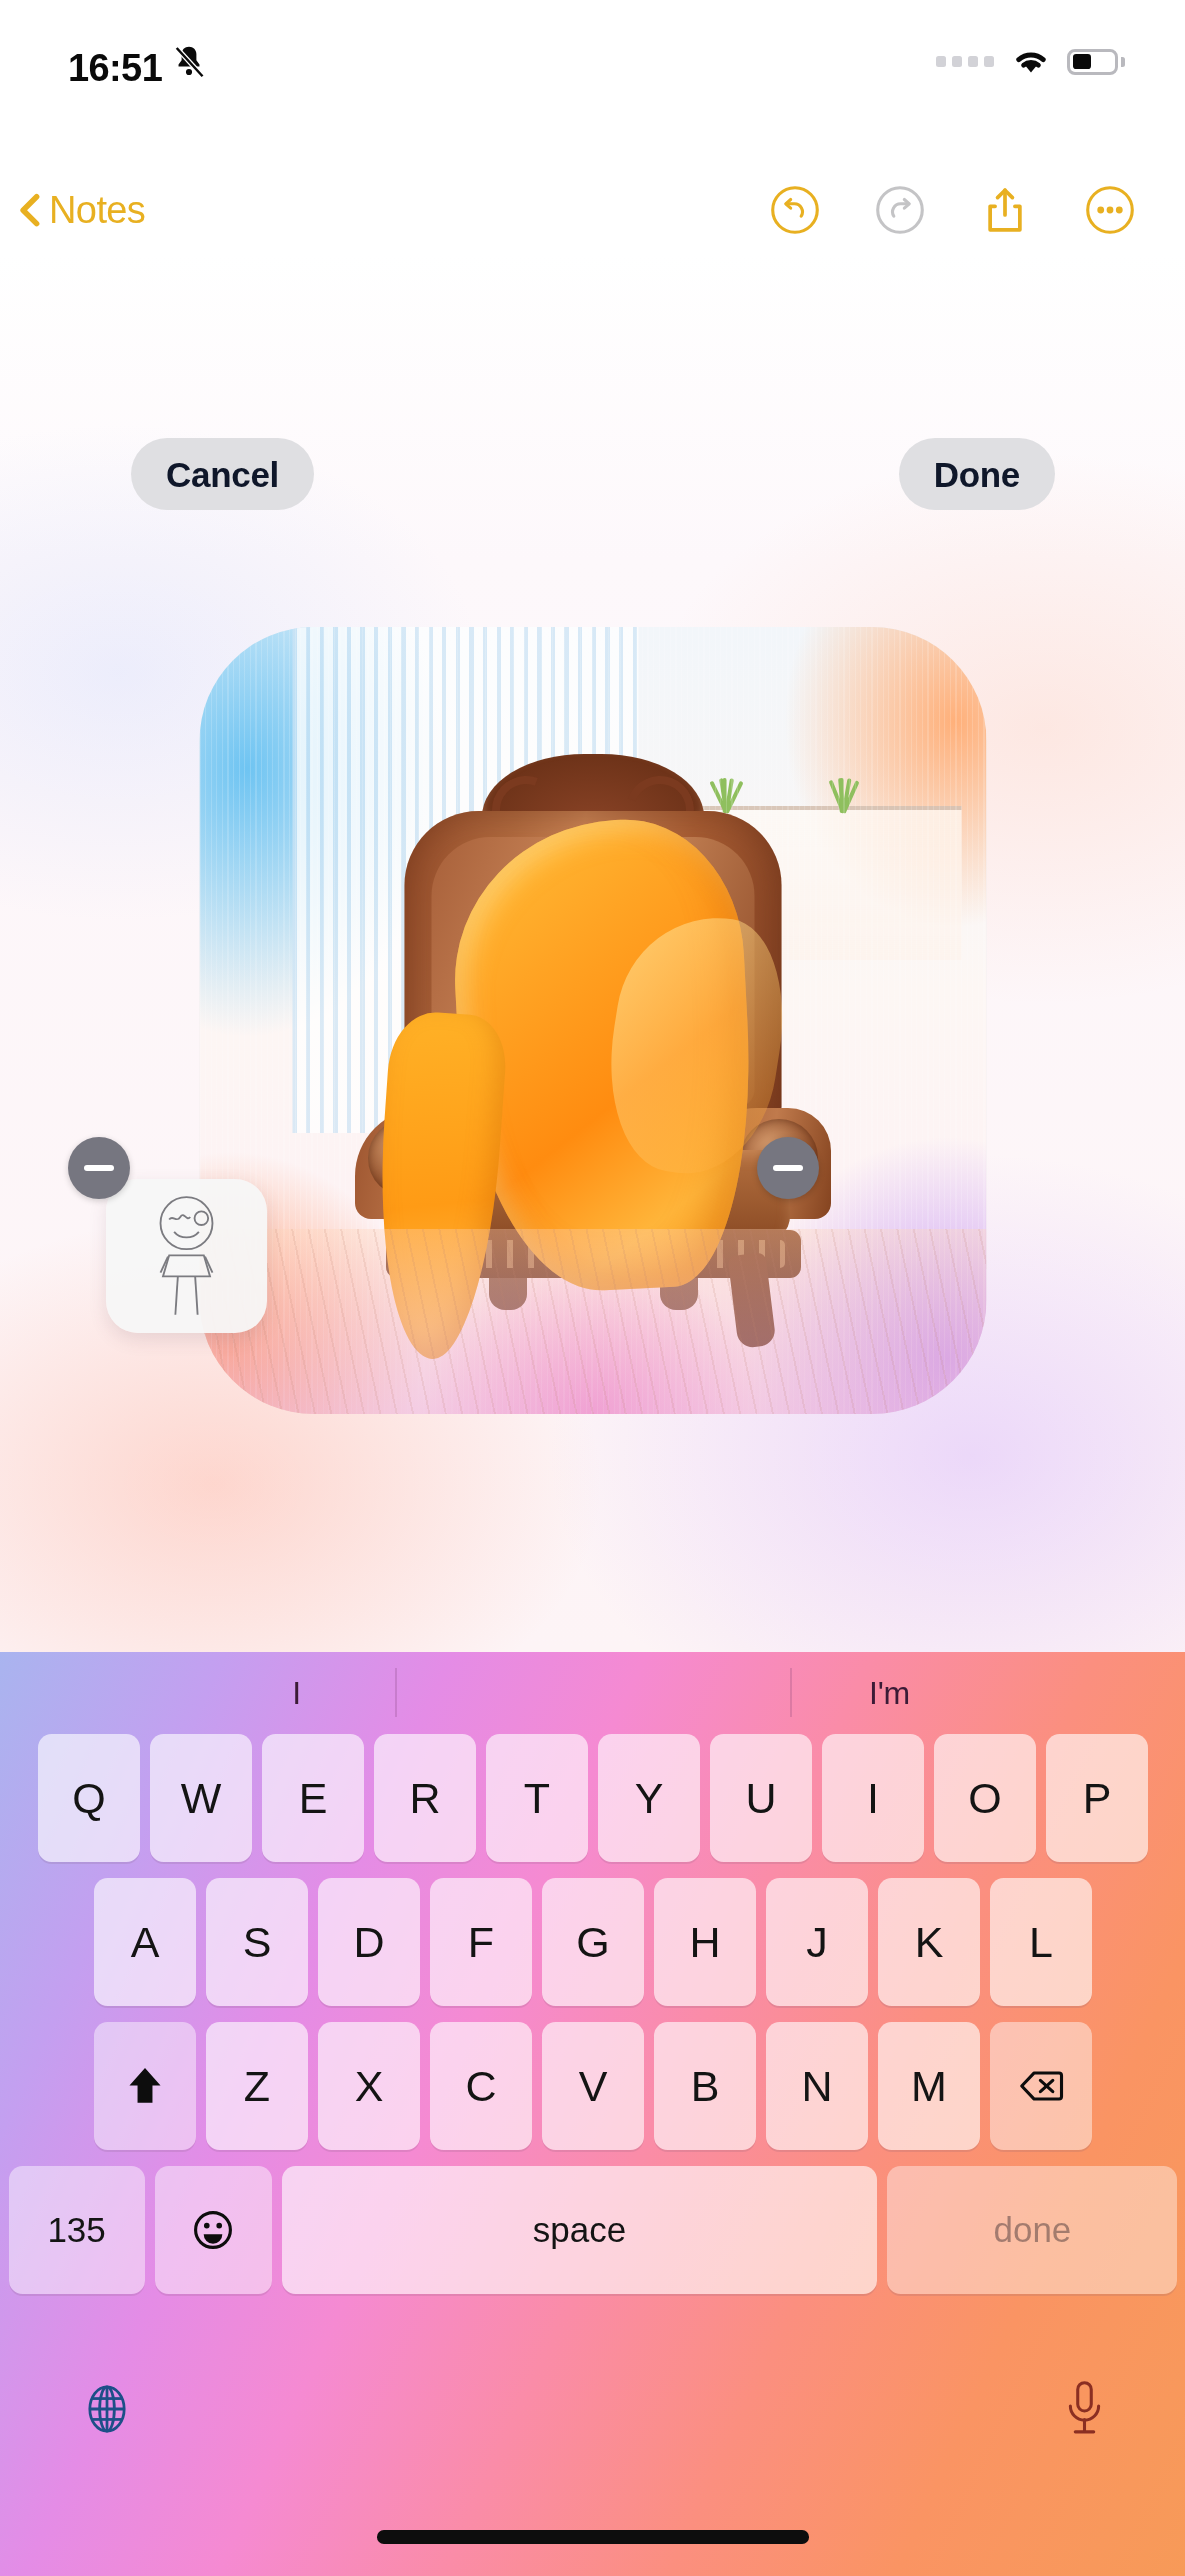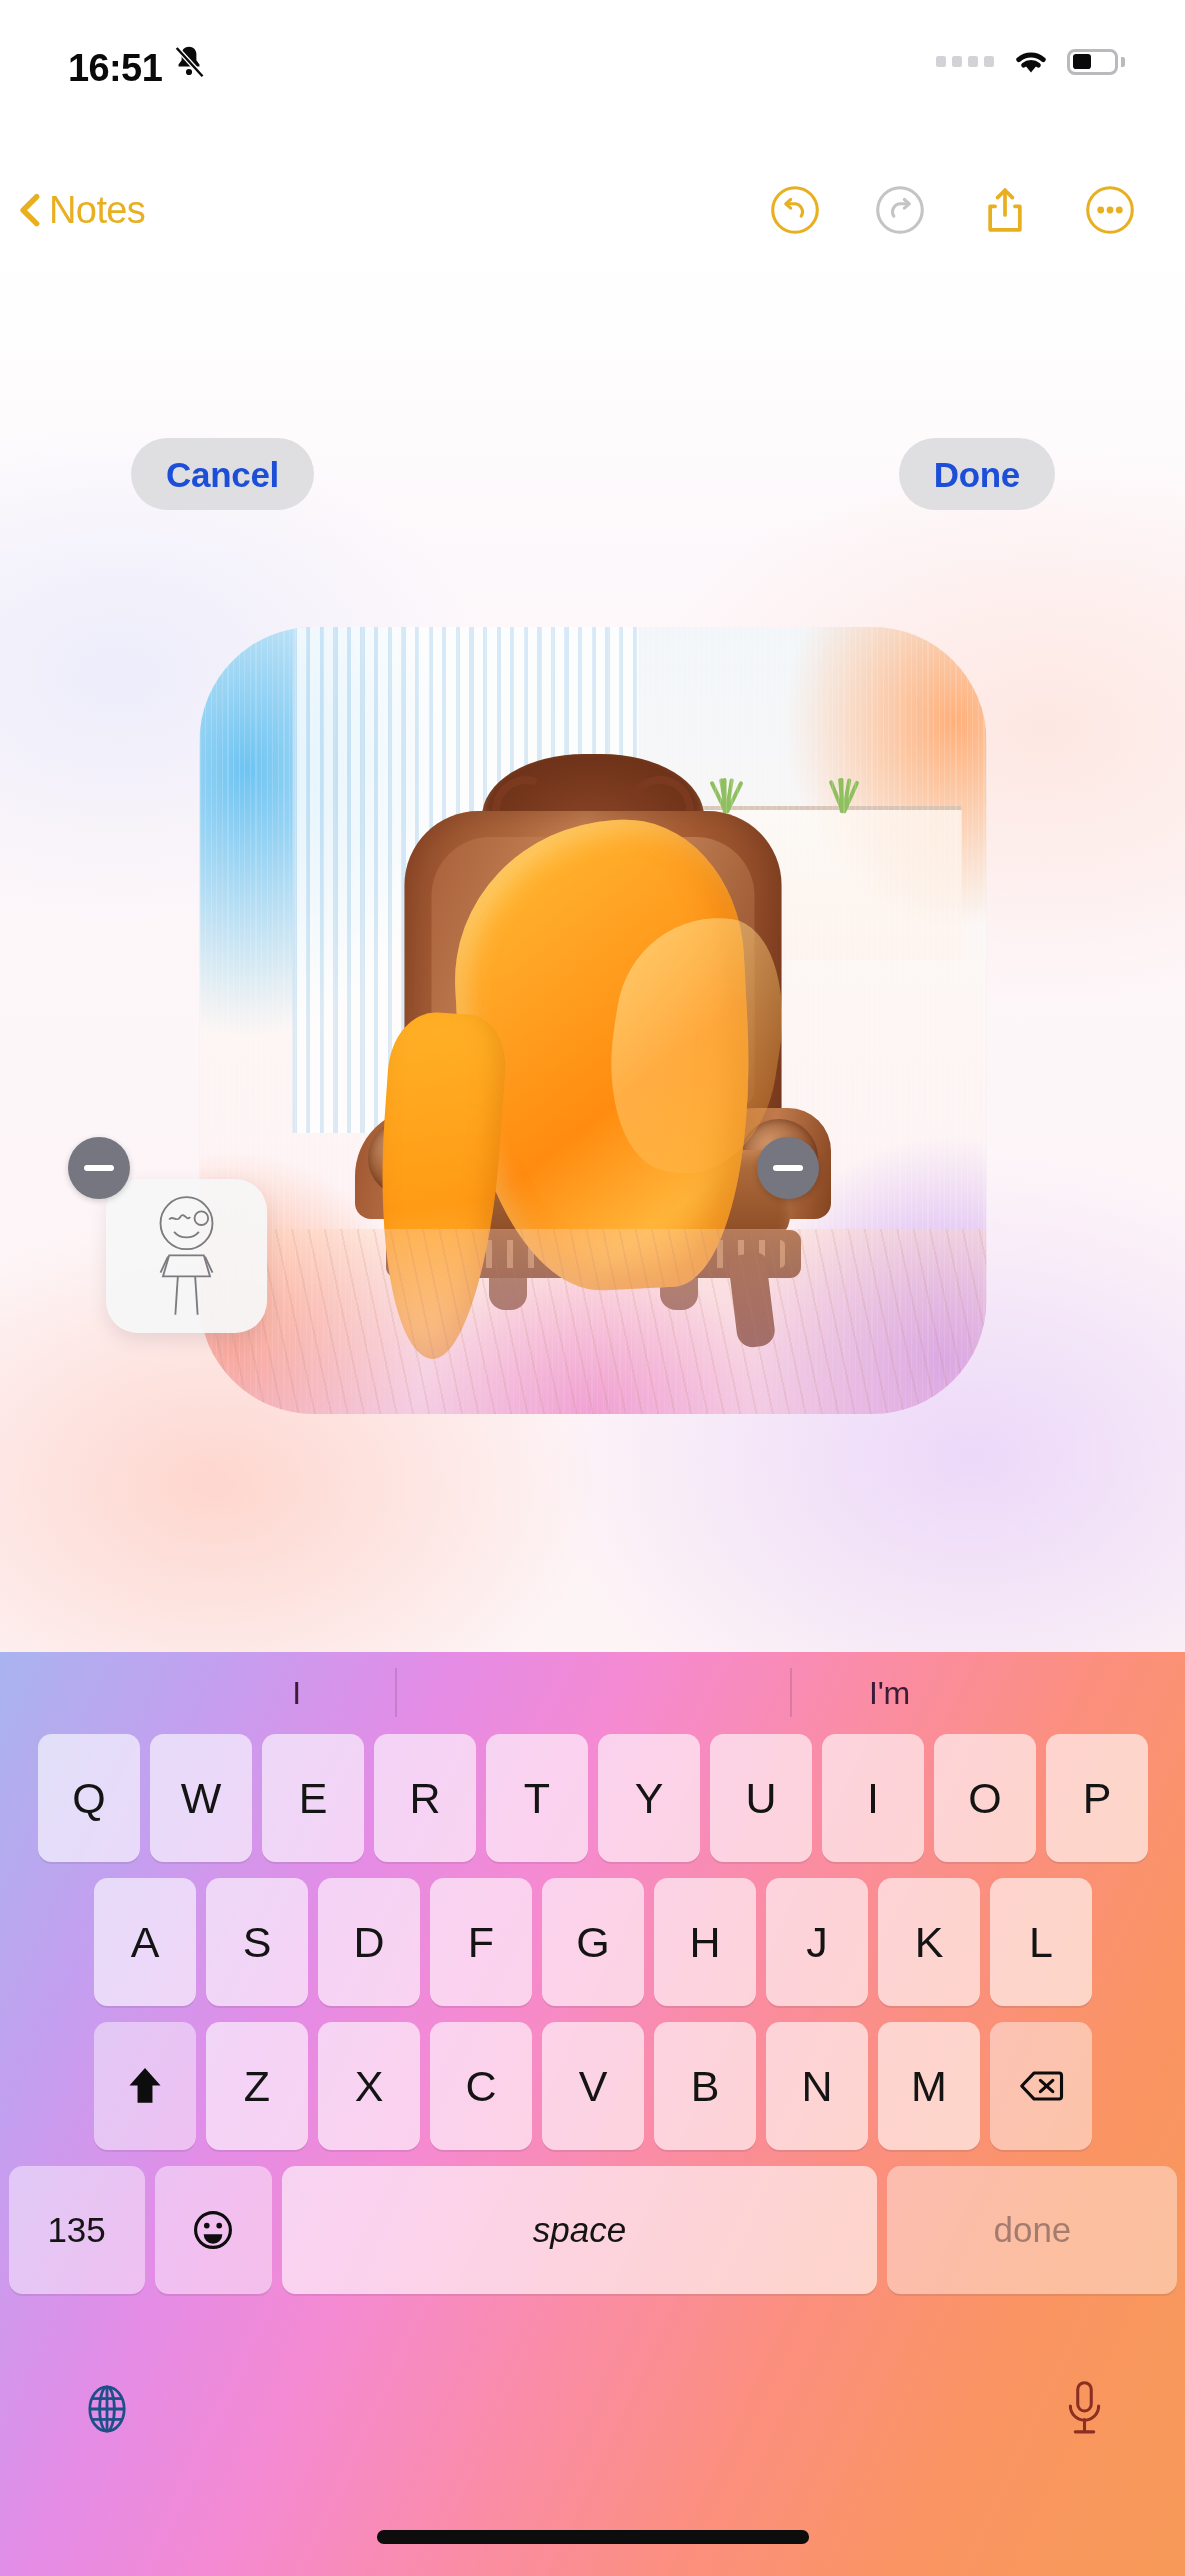--- a/index.html
+++ b/index.html
@@ -60,21 +60,21 @@
       radial-gradient(ellipse 506px 346px at 10% 30%, rgba(170,195,255,.20), rgba(255,255,255,0) 72%),
       linear-gradient(#ffffff 0%, #fdf8fb 22%, #fdf4f6 100%);
     overflow:hidden;
   }
 
   .cd-row{
     position:absolute; top:185px; left:0; width:1186px;
     display:flex; justify-content:space-between; padding:0 131px; z-index:12;
   }
   .pill-btn{
-    background:#dfdfe2; color:#1d4ed8; border:none; border-radius:617px;
+    background:#dfdfe2; color:#0f172a; border:none; border-radius:617px;
     font-family:"Liberation Sans", sans-serif; font-size:35px; font-weight:700;
     padding:18.5px 35px; letter-spacing:-0.3px; cursor:pointer; line-height:1;
   }
 
   
   .img-card{
     position:absolute; top:374px; left:50%; transform:translateX(-50%);
     width:787px; height:787px; border-radius:114px; overflow:hidden;
     background:#f2eef0;
   }
@@ -275,21 +275,21 @@
     box-shadow:0 1.9px 0 rgba(120,90,110,.16);
   }
   .kb-row.r1 .key{ width:102px; }
   .kb-row.r2 .key{ width:102px; }
   .kb-row.r3 .key{ width:102px; }
   .key.wide{ width:138px; background:rgba(255,255,255,.45); }
   .key.space{ flex:1; }
   .key.num{ width:136px; font-size:35px; background:rgba(255,255,255,.45); }
   .key.emoji{ width:117px; background:rgba(255,255,255,.45); }
   .key.done{ width:290px; font-size:35px; color:rgba(40,30,38,.42); background:rgba(255,255,255,.4); }
-  .key.space{ font-size:35px;font-style:italic; }
+  .key.space{ font-size:35px; }
   .key svg{ width:46px; height:46px; display:block; }
   .kb-bottom{
     position:absolute; bottom:115px; left:0; width:1186px; height:105px;
     display:flex; align-items:center; justify-content:space-between; padding:0 80px;
   }
   .kb-bottom svg{ display:block; cursor:pointer; }
   .home-ind{
     position:absolute; bottom:32px; left:50%; transform:translateX(-50%);
     width:432px; height:13.6px; border-radius:6.8px; background:#0d0d0d;
   }

